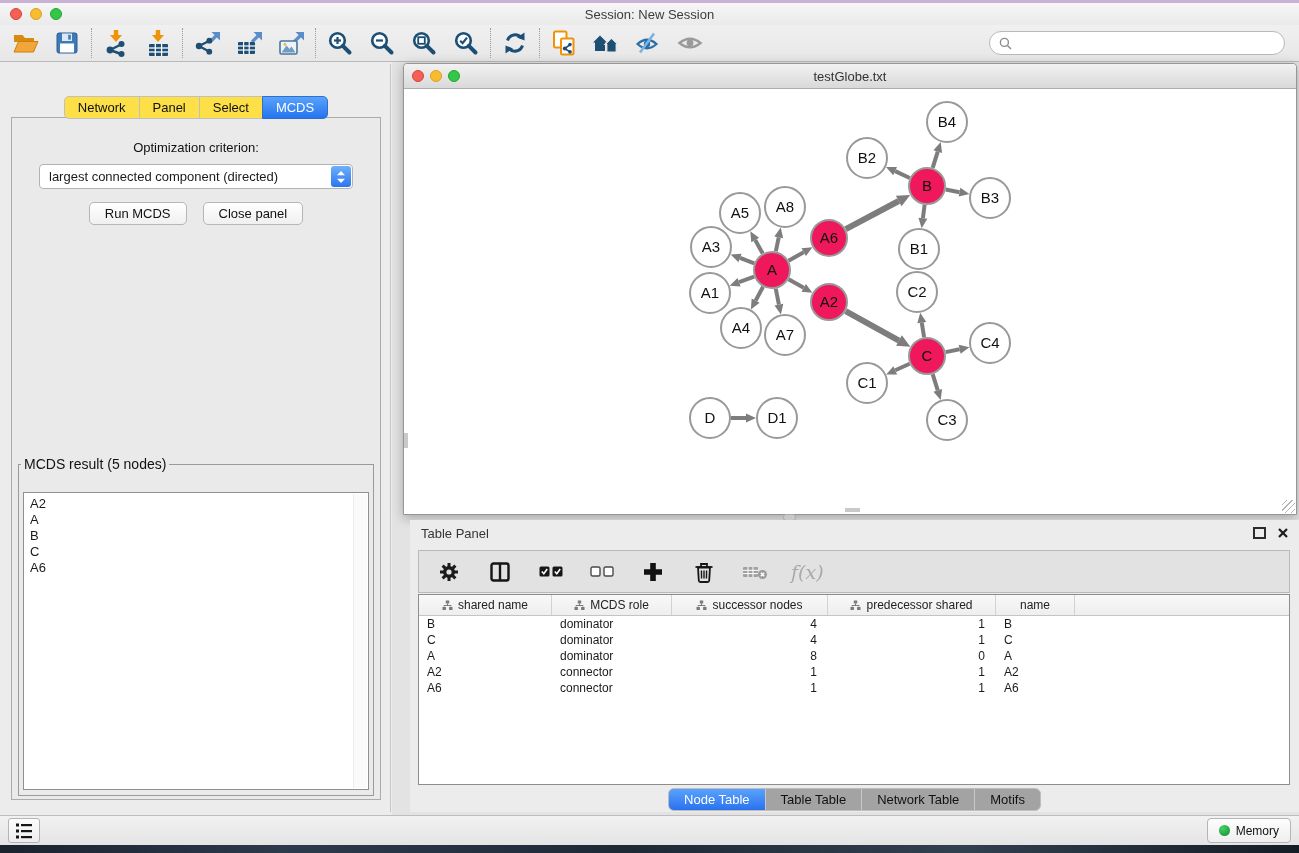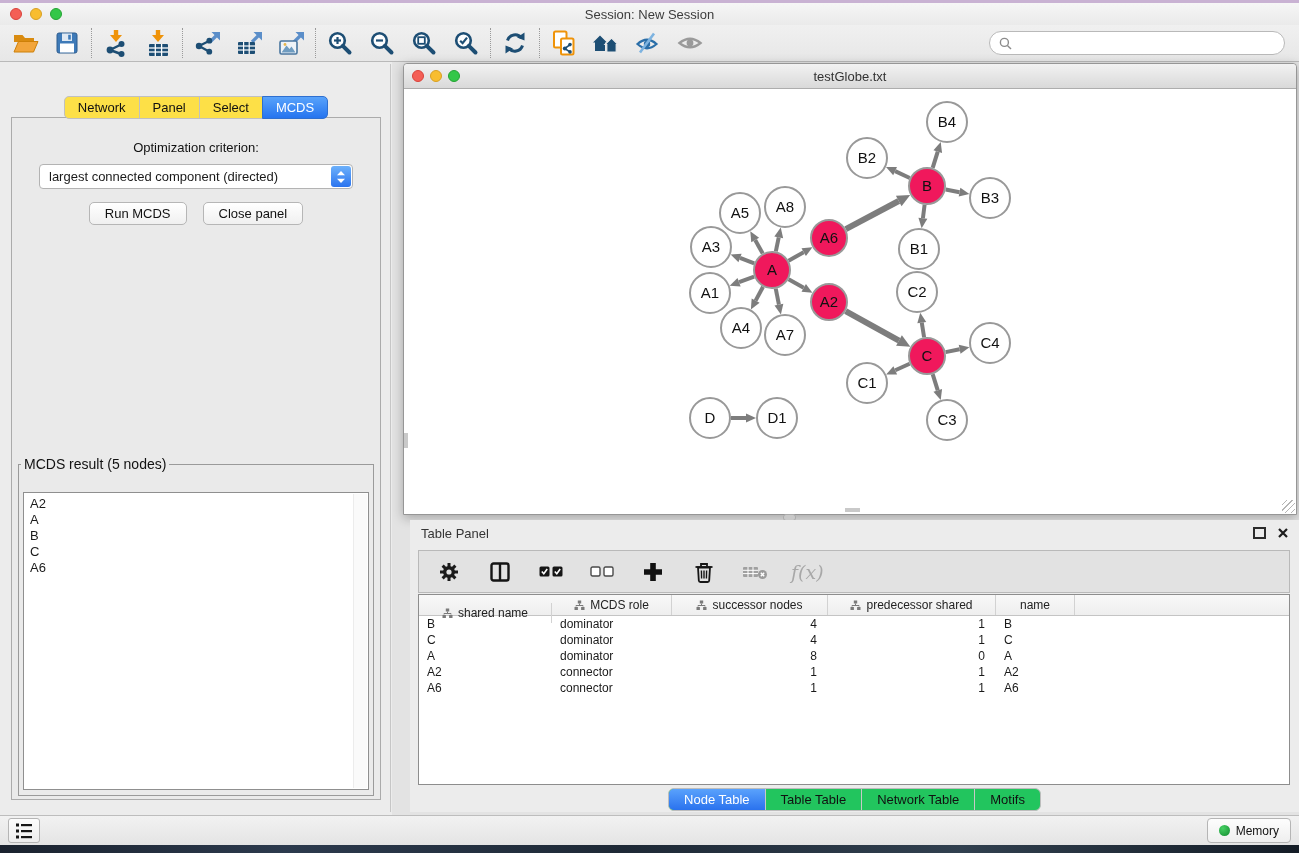--- a/index.html
+++ b/index.html
@@ -69,21 +69,21 @@
   .fx{font-family:"DejaVu Serif",serif;font-style:italic;font-size:19px;color:#a8a8a8;}
   .tp-table{position:absolute;left:8px;right:9px;top:74px;bottom:27px;background:#fff;border:1px solid #8d8d8d;overflow:hidden;}
   .nt-head{display:flex;height:21px;background:linear-gradient(#f8f8f8,#eeeeee);border-bottom:1px solid #c4c4c4;
            font-size:12px;color:#222;box-sizing:border-box;}
   .nt-col{display:flex;align-items:center;justify-content:center;gap:5px;border-right:1px solid #d2d2d2;box-sizing:border-box;height:100%;}
   .nt-col.filler{flex:1;border-right:none;}
   .nt-row{display:flex;height:16px;font-size:12px;align-items:center;}
   .nt-cell{box-sizing:border-box;padding:0 8px;white-space:nowrap;overflow:hidden;}
   .nt-cell.r{text-align:right;padding-right:11px;}
   .tp-tabs{position:absolute;left:0;right:0;bottom:1px;height:23px;display:flex;justify-content:center;}
-  .seg{display:flex;border:1px solid #bdbdbd;border-radius:6px;overflow:hidden;background:#22c55e;}
+  .seg{display:flex;border:1px solid #bdbdbd;border-radius:6px;overflow:hidden;background:#a3a3a3;}
   .seg-item{padding:2px 15px;font-size:13px;display:flex;align-items:center;border-left:1px solid #c8c8c8;color:#111;}
   .seg-item:first-child{border-left:none;}
   .seg-item.active{background:linear-gradient(#5aa2fc,#2a72ee);color:#fff;}
   
   .statusbar{position:absolute;left:0;right:0;bottom:8px;height:30px;border-top:1px solid #bdbdbd;
              background:linear-gradient(#f2f2f2,#e4e4e4);display:flex;align-items:center;padding:0 8px;box-sizing:border-box;}
   .list-btn{width:30px;height:23px;background:linear-gradient(#fdfdfd,#ededed);border:1px solid #b5b5b5;border-radius:3px;
             display:flex;align-items:center;justify-content:center;}
   .memory-btn{margin-left:auto;height:23px;display:flex;align-items:center;gap:6px;
               background:linear-gradient(#fdfdfd,#efefef);border:1px solid #b5b5b5;border-radius:4px;padding:0 11px;font-size:12px;color:#111;}
@@ -561,21 +561,21 @@
               <line x1="1" y1="9.6" x2="16" y2="9.6"></line>
             </g>
             <circle cx="20.5" cy="10.5" r="4.5" fill="#9a9a9a"></circle>
             <path d="M18.8 8.8 l3.4 3.4 M22.2 8.8 l-3.4 3.4" stroke="#fff" stroke-width="1.4"></path>
           </svg>
       </span>
       <span class="fx">f(x)</span>
     </div>
     <div class="tp-table">
       <div class="nt-head" id="nt-head">
-          <div class="nt-col" style="width: 133px; margin-top: 8px;">
+          <div class="nt-col" style="width: 133px;">
             <svg width="11" height="11" viewBox="0 0 11 11">
               <path d="M5.5 3.5 v2 M2 6.5 v-1 h7 v1" stroke="#7a7a7a" fill="none"></path>
               <rect x="3.8" y="0.5" width="3.4" height="3" fill="#7a7a7a"></rect>
               <rect x="0.5" y="7" width="3.4" height="3" fill="#7a7a7a"></rect>
               <rect x="7.1" y="7" width="3.4" height="3" fill="#7a7a7a"></rect>
             </svg>
             <span>shared name</span>
           </div>
           <div class="nt-col" style="width: 120px;">
             <svg width="11" height="11" viewBox="0 0 11 11">

